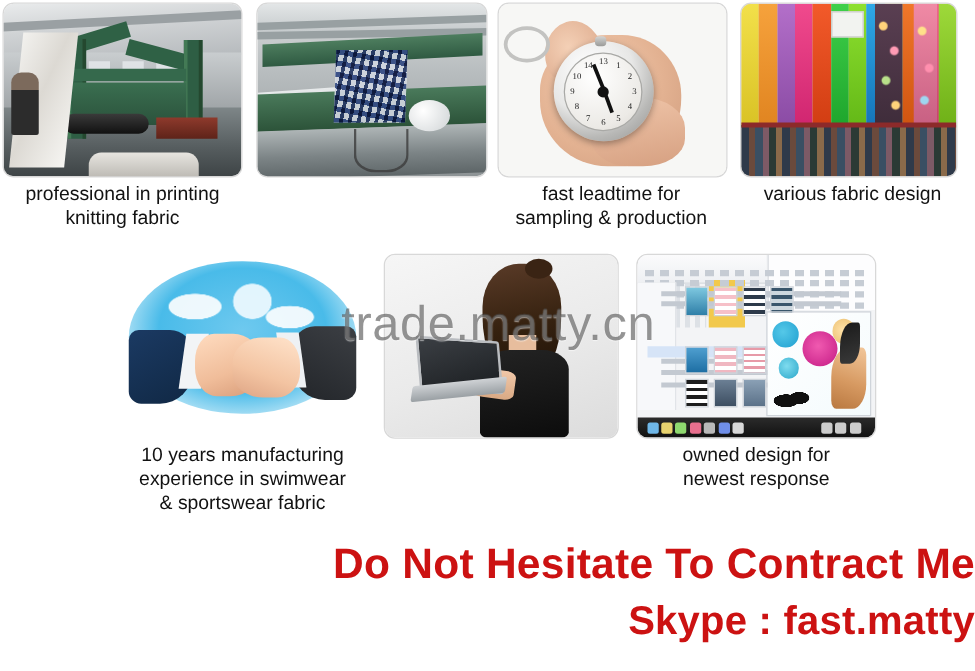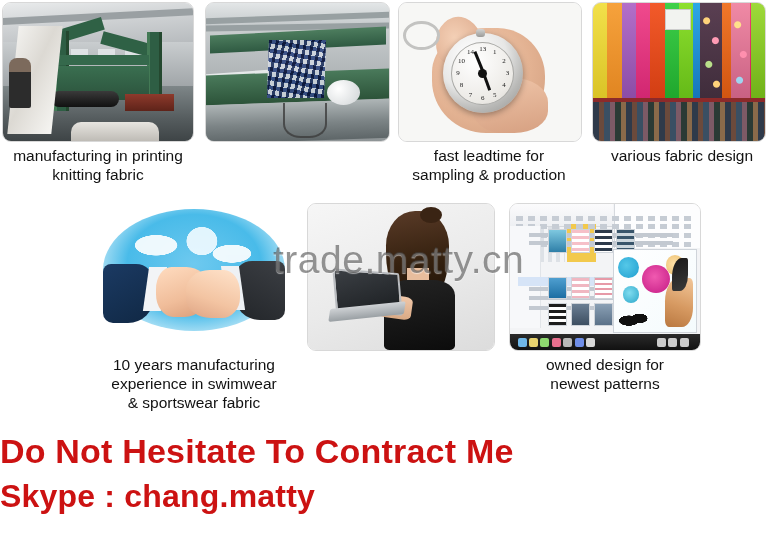--- a/index.html
+++ b/index.html
@@ -413,21 +413,21 @@
     letter-spacing: 0.5px;
     white-space: nowrap;
     text-shadow: 0 1px 1px rgba(255,255,255,.55);
     pointer-events: none;
   }
 
   
   .cta {
     position: absolute;
     left: 0; width: 780px;
-    text-align: left;
+    text-align: right;
     font-family: "Liberation Sans", sans-serif;
     font-weight: bold;
     letter-spacing: 0.2px;
   }
 </style>
 </head>
 <body>
 
 <div id="page">
 
@@ -446,21 +446,21 @@
       <div class="m1-frameR"></div>
       <div class="m1-crossbar"></div>
       <div class="m1-body"></div>
       <div class="m1-roller"></div>
       <div class="m1-redbase"></div>
       <div class="m1-fabric"></div>
       <div class="m1-person"></div>
       <div class="m1-fabricroll"></div>
     </div>
   </div>
-  <div class="caption" style="left:0px; top:146px; width:196px;">manufacturing in printing
+  <div class="caption" style="left:0px; top:146px; width:196px;">professional in printing
 knitting fabric</div>
 
   <div class="photo framed" style="left:205px; top:2px; width:183px; height:138px;">
     <div class="scene">
       <div class="m2-bg"></div>
       <div class="m2-ceil"></div>
       <div class="m2-topbarA"></div>
       <div class="m2-topbarB"></div>
       <div class="m2-machineTop"></div>
       <div class="m2-leftsheet"></div>
@@ -614,20 +614,20 @@
         <div class="m7-tbicon" style="left:28%; background:#b9b9b9;"></div>
         <div class="m7-tbicon" style="left:34%; background:#6f8ee8;"></div>
         <div class="m7-tbicon" style="left:40%; background:#d8d8d8;"></div>
         <div class="m7-tbicon" style="right:6%;  background:#cccccc;"></div>
         <div class="m7-tbicon" style="right:12%; background:#cccccc;"></div>
         <div class="m7-tbicon" style="right:18%; background:#cccccc;"></div>
       </div>
     </div>
   </div>
   <div class="caption" style="left:515px; top:355px; width:180px;">owned design for
-newest patterns</div>
+newest response</div>
 
   <div class="watermark" style="left:273px; top:238px;">trade.matty.cn</div>
 
   <div class="cta" style="top:432px; font-size:34px; color:#cc1212;">Do Not Hesitate To Contract Me</div>
-  <div class="cta" style="top:478px; font-size:32px; color:#cc1212;">Skype : chang.matty</div>
+  <div class="cta" style="top:478px; font-size:32px; color:#cc1212;">Skype : fast.matty</div>
 
 </div>
 
 </body></html>

